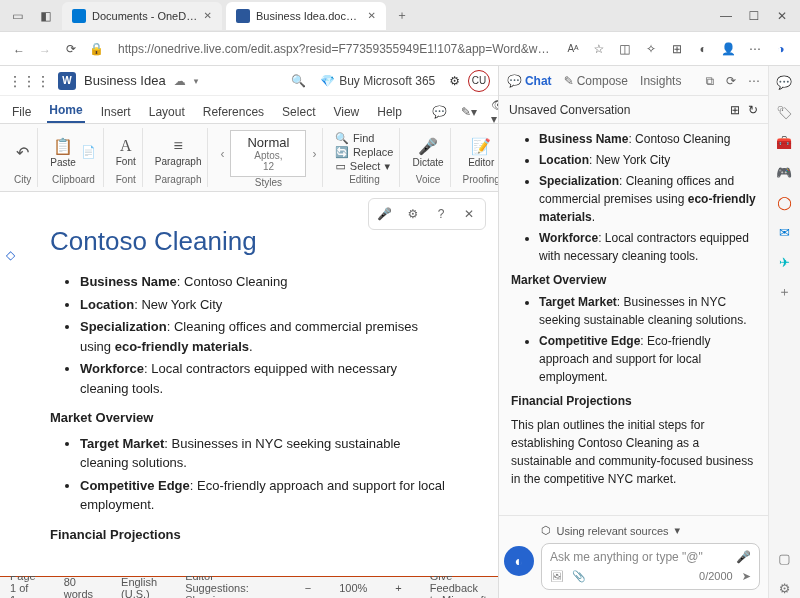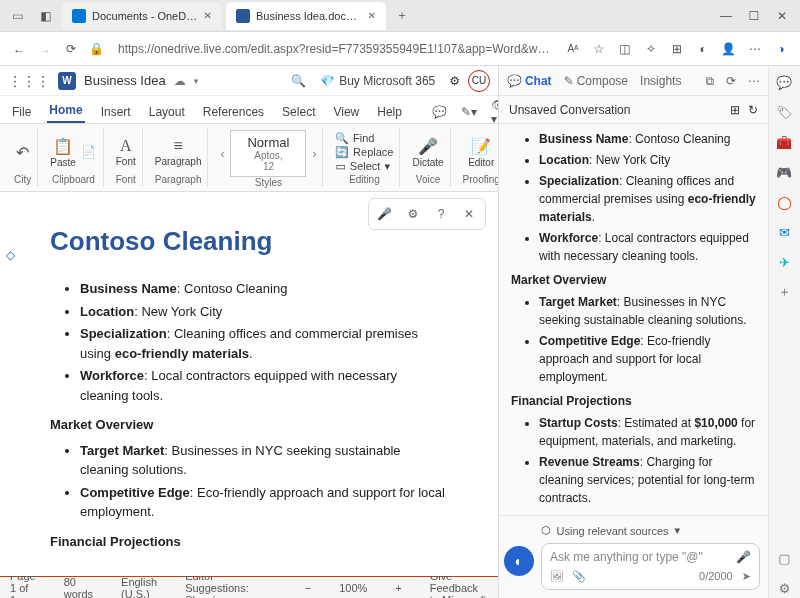--- a/index.html
+++ b/index.html
@@ -41,21 +41,21 @@
 .ricon .glyph{font-size:16px;color:#555}
 .style-box{border:1px solid #ccc;padding:4px 16px;text-align:center;background:#fff;font-size:11px}
 .style-box .sn{font-size:13px}
 .style-box .sd{font-size:10px;color:#777}
 .editing{display:flex;flex-direction:column;font-size:11px;gap:1px;color:#444}
 .editing span{display:flex;align-items:center;gap:4px}
 .doc-area{flex:1;overflow:auto;background:#fff;position:relative;padding:10px 20px}
 .doc-tools{position:absolute;right:12px;top:6px;display:flex;gap:4px;border:1px solid #ddd;border-radius:6px;padding:4px;background:#fff}
 .doc-tools .dt{width:24px;height:22px;display:flex;align-items:center;justify-content:center;color:#666}
 .doc{padding:20px 30px;font-size:13px;color:#222;line-height:1.5}
-.doc h1{font-size:26px;font-weight:700;color:#2b579a;margin-bottom:18px}
+.doc h1{font-size:26px;font-weight:400;color:#2b579a;margin-bottom:11px}
 .doc h3{font-size:13px;font-weight:700;margin:10px 0 6px}
 .doc ul{padding-left:30px;margin-bottom:8px}
 .doc li{margin-bottom:3px}
 .word-status{height:22px;border-top:1px solid #c2410c;display:flex;align-items:center;padding:0 10px;font-size:11px;color:#555;gap:28px;background:#f5f5f5}
 .ws-spacer{flex:1}
 .cp-header{height:30px;display:flex;align-items:center;padding:0 8px;gap:12px;border-bottom:1px solid #e5e5e5;font-size:12px}
 .cp-tab{display:flex;align-items:center;gap:3px;color:#666;cursor:pointer}
 .cp-tab.active{color:#2564cf;font-weight:600}
 .cp-spacer{flex:1}
 .cp-icon{color:#666;font-size:12px}
@@ -312,24 +312,20 @@
         <li><b>Location</b><span>: New York City</span></li>
         <li><b>Specialization</b><span>: Cleaning offices and commercial premises using </span><b>eco-friendly materials</b><span>.</span></li>
         <li><b>Workforce</b><span>: Local contractors equipped with necessary cleaning tools.</span></li>
       </ul>
       <div class="sec">Market Overview</div>
       <ul>
         <li><b>Target Market</b><span>: Businesses in NYC seeking sustainable cleaning solutions.</span></li>
         <li><b>Competitive Edge</b><span>: Eco-friendly approach and support for local employment.</span></li>
       </ul>
       <div class="sec">Financial Projections</div>
-      <ul>
-        <li><b>Startup Costs</b><span>: Estimated at </span><b>$10,000</b><span> for equipment, materials, and marketing.</span></li>
-        <li><b>Revenue Streams</b><span>: Charging for cleaning services; potential for long-term contracts.</span></li>
-      </ul>
       <p>This plan outlines the initial steps for establishing Contoso Cleaning as a sustainable and community-focused business in the competitive NYC market.</p>
 
     </div>
     <div class="cp-input">
       <div class="cp-src">⬡ <span>Using relevant sources</span> ▾</div>
       <div class="cp-box">
         <div class="cp-avatar">◐</div>
         <div class="prompt">Ask me anything or type "@"</div>
         <span style="position:absolute;right:8px;top:6px;color:#2564cf">🎤</span>
         <div class="row2">

